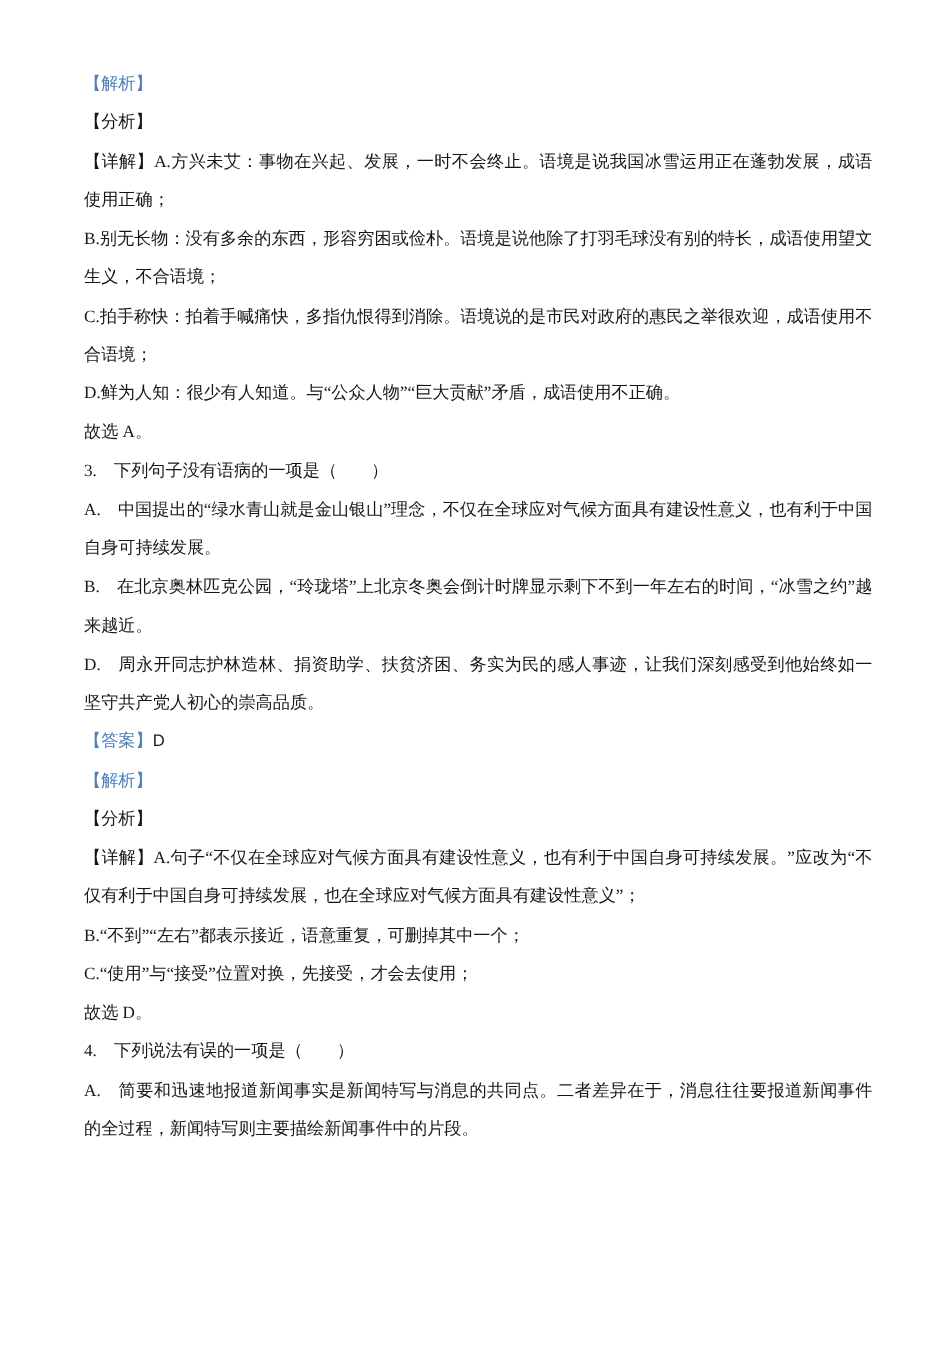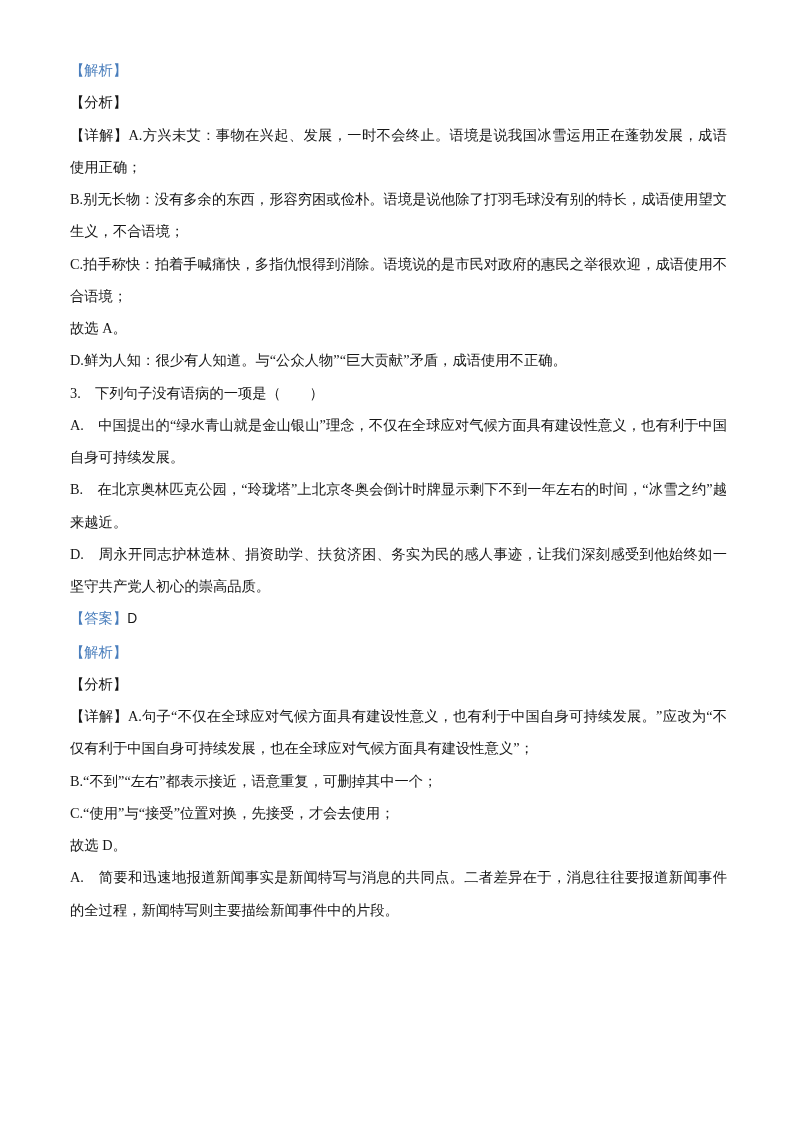--- a/index.html
+++ b/index.html
@@ -48,23 +48,23 @@
   <p class="para"><span class="blue">【解析】</span><span></span></p>
 
   <p class="para"><span>【分析】</span></p>
 
   <p class="para"><span>【详解】A.方兴未艾：事物在兴起、发展，一时不会终止。语境是说我国冰雪运用正在蓬勃发展，成语使用正确；</span></p>
 
   <p class="para"><span>B.别无长物：没有多余的东西，形容穷困或俭朴。语境是说他除了打羽毛球没有别的特长，成语使用望文生义，不合语境；</span></p>
 
   <p class="para"><span>C.拍手称快：拍着手喊痛快，多指仇恨得到消除。语境说的是市民对政府的惠民之举很欢迎，成语使用不合语境；</span></p>
 
+  <p class="para"><span>D.鲜为人知：很少有人知道。与“公众人物”“巨大贡献”矛盾，成语使用不正确。</span></p>
+
   <p class="para"><span>故选 A。</span></p>
-
-  <p class="para"><span>D.鲜为人知：很少有人知道。与“公众人物”“巨大贡献”矛盾，成语使用不正确。</span></p>
 
   <p class="para"><span>3.　下列句子没有语病的一项是（　　）</span></p>
 
   <p class="para"><span>A.　中国提出的“绿水青山就是金山银山”理念，不仅在全球应对气候方面具有建设性意义，也有利于中国自身可持续发展。</span></p>
 
   <p class="para"><span>B.　在北京奥林匹克公园，“玲珑塔”上北京冬奥会倒计时牌显示剩下不到一年左右的时间，“冰雪之约”越来越近。</span></p>
 
 
   <p class="para"><span>D.　周永开同志护林造林、捐资助学、扶贫济困、务实为民的感人事迹，让我们深刻感受到他始终如一坚守共产党人初心的崇高品质。</span></p>
 
@@ -75,17 +75,18 @@
   <p class="para"><span>【分析】</span></p>
 
   <p class="para"><span>【详解】A.句子“不仅在全球应对气候方面具有建设性意义，也有利于中国自身可持续发展。”应改为“不仅有利于中国自身可持续发展，也在全球应对气候方面具有建设性意义”；</span></p>
 
   <p class="para"><span>B.“不到”“左右”都表示接近，语意重复，可删掉其中一个；</span></p>
 
   <p class="para"><span>C.“使用”与“接受”位置对换，先接受，才会去使用；</span></p>
 
   <p class="para"><span>故选 D。</span></p>
 
+  <p class="para"><span>4.　下列说法有误的一项是（　　）</span></p>
 
   <p class="para"><span>A.　简要和迅速地报道新闻事实是新闻特写与消息的共同点。二者差异在于，消息往往要报道新闻事件的全过程，新闻特写则主要描绘新闻事件中的片段。</span></p>
 
 
 </div>
 
 </body></html>

